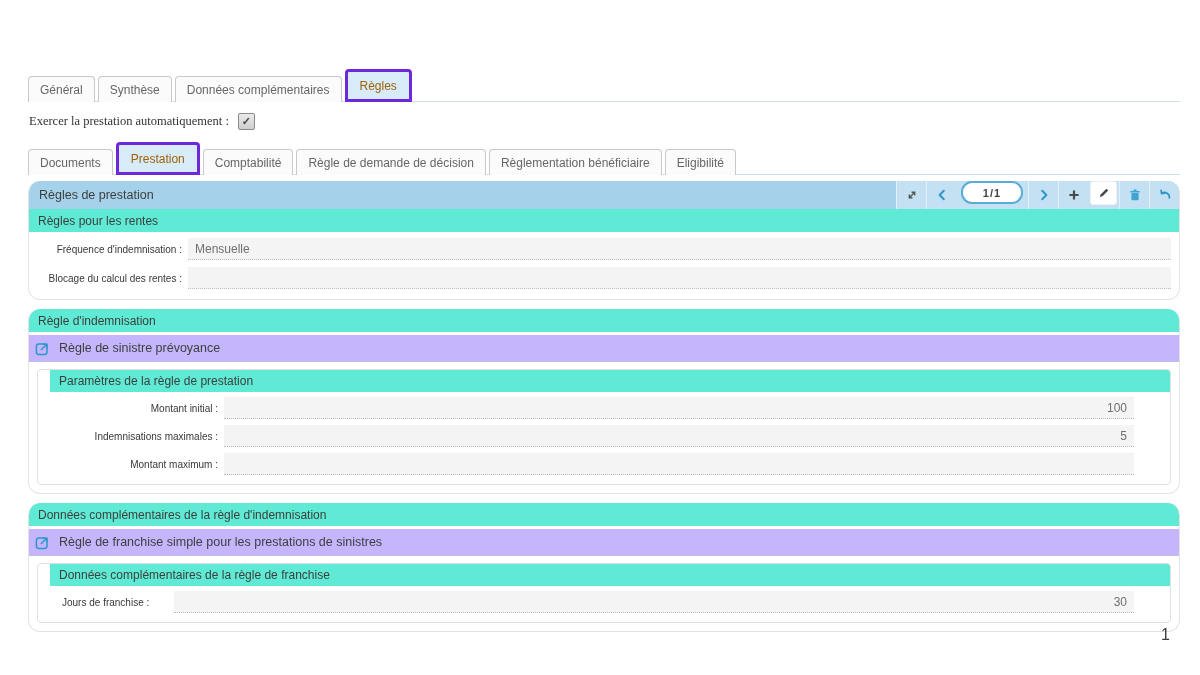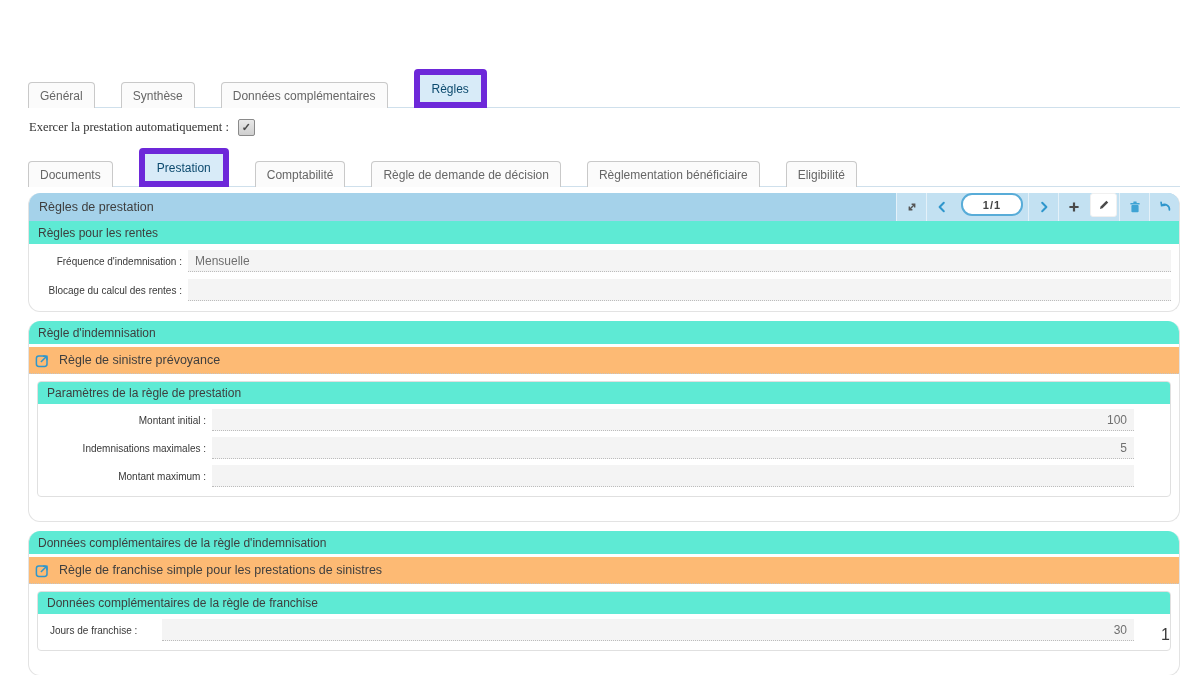--- a/index.html
+++ b/index.html
@@ -4,28 +4,28 @@
 <style>
   html,body{margin:0;padding:0;}
   body{
     width:1200px;height:675px;background:#ffffff;
     font-family:"Liberation Sans",sans-serif;position:relative;overflow:hidden;
     -webkit-font-smoothing:antialiased;
   }
   .content{position:absolute;left:28px;top:68px;width:1152px;}
 
   
-  .tabbar{display:flex;align-items:flex-end;border-bottom:1px solid #cfe0ec;gap:23px;}
+  .tabbar{display:flex;align-items:flex-end;border-bottom:1px solid #cfe0ec;}
   .tab{
     padding:6px 11px 5px;font-size:12px;color:#666;background:#fbfbfb;
     border:1px solid #c9c9c9;border-bottom:none;border-radius:4px 4px 0 0;
     margin-right:3px;white-space:nowrap;cursor:pointer;position:relative;top:1px;
   }
   .tab.active{
-    background:#d8ebf8;border:6px solid #6d28d9;color:#0c4a6e;
+    background:#d8ebf8;border:3px solid #6d28d9;color:#a16207;
     padding:7px 12px 6px;top:1px;
   }
 
   
   .autorow{display:flex;align-items:center;gap:9px;padding:11px 0 10px 1px;
     font-size:12.5px;color:#333;font-family:Liberation Serif, serif;}
   .checkbox{
     width:15px;height:15px;border:1px solid #8a8a8a;border-radius:2px;
     background:linear-gradient(#e9e9e9,#cfcfcf);display:flex;align-items:center;
     justify-content:center;font-size:11px;font-weight:bold;color:#4a4a4a;cursor:pointer;
@@ -75,28 +75,28 @@
   .finput{
     flex:1;height:21px;background:#f4f4f4;border-bottom:1px dotted #bcbcbc;
     font-size:12px;color:#6f6f6f;display:flex;align-items:center;padding:0 7px;
     min-width:0;
   }
   .finput.num{justify-content:flex-end;}
 
   
   .linkrow{
     display:flex;align-items:center;gap:9px;height:26px;margin-top:3px;
-    border-bottom:1px dotted #c4c4c4;background:#fdba74;padding-left:6px;
+    border-bottom:1px dotted #c4c4c4;background:#c4b5fd;padding-left:6px;
     font-size:12.5px;color:#3f3f3f;cursor:pointer;
   }
 
   
   .subpanel{
-    margin:7px 8px 24px 8px;border:1px solid #e0e0e0;border-radius:4px;
-    overflow:hidden;background:#fff;
+    margin:7px 8px 8px 8px;border:1px solid #e0e0e0;border-radius:4px;
+    overflow:hidden;background:#fff;padding-left:12px;
   }
   .subpanel .sechead{height:22px;}
   .subpanel .frow{margin:5px 36px 6px 0;align-items:center;}
   .subpanel .flabel{width:168px;}
   .subpanel.franchise .flabel{width:106px;text-align:left;padding-left:12px;}
   .subpanel .pad-bottom{height:2px;}
   .group .pad-bottom{height:3px;}
 
   .pagenum{
     position:absolute;right:30px;top:626px;font-size:16px;color:#3c3c3c;

